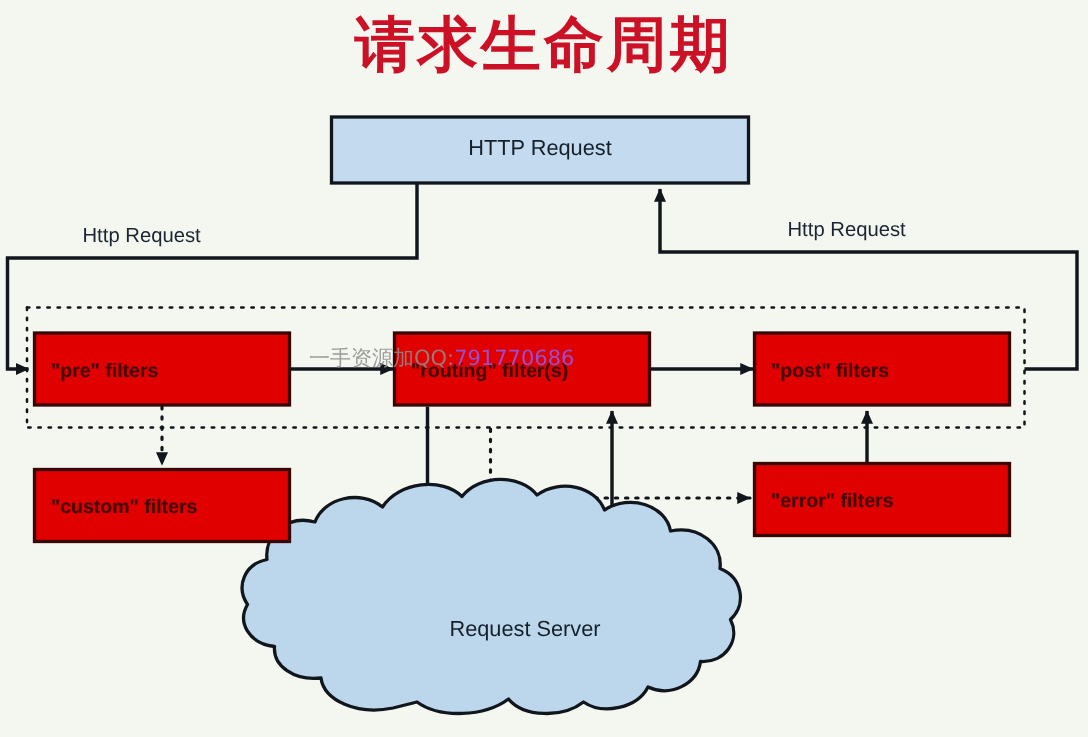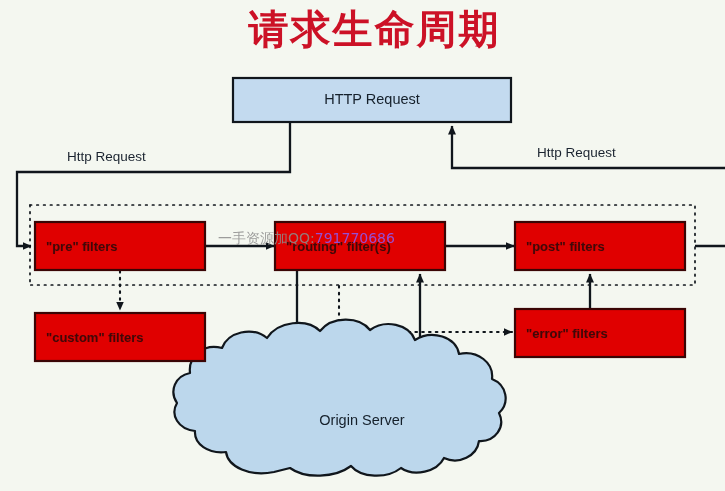--- a/index.html
+++ b/index.html
@@ -3,21 +3,21 @@
 <meta charset="utf-8">
 <style>
   html,body{margin:0;padding:0;}
   body{
     width:725px;height:491px;
     background:#f4f7f0;
     font-family:"Liberation Sans","DejaVu Sans",sans-serif;
     overflow:hidden;
     position:relative;
   }
-  #stage{position:absolute;left:12px;top:0;width:589px;height:491px;}
+  #stage{position:absolute;left:0;top:0;width:589px;height:491px;}
   svg#diagram{position:absolute;left:0;top:0;width:725px;height:491px;}
 
   .diag-title{
     position:absolute;left:0;top:2px;width:725px;
     text-align:center;
     font-size:40px;font-weight:bold;
     color:#cc1126;
     letter-spacing:2px;
     font-family:"DejaVu Sans","Liberation Sans",sans-serif;
   }
@@ -148,21 +148,21 @@
     <g>
       <rect x="23" y="313" width="170" height="48" fill="#e00000" stroke="#3a0505" stroke-width="2.2"></rect>
     </g>
     <g>
       <rect x="503" y="309" width="170" height="48" fill="#e00000" stroke="#3a0505" stroke-width="2.2"></rect>
     </g>
   </svg>
 
   <div class="node-label" style="left:221px;top:91px;width:278px;text-align:center;">HTTP Request</div>
 
-  <div class="node-label" style="left:250px;top:412px;width:200px;text-align:center;">Origin Server</div>
+  <div class="node-label" style="left:250px;top:412px;width:200px;text-align:center;">Request Server</div>
 
   <div class="node-label red-label" style="left:34px;top:239px;">"pre" filters</div>
 
   <div class="node-label red-label" style="left:274px;top:239px;">"routing" filter(s)</div>
 
   <div class="node-label red-label" style="left:514px;top:239px;">"post" filters</div>
 
   <div class="node-label red-label" style="left:34px;top:330px;">"custom" filters</div>
 
   <div class="node-label red-label" style="left:514px;top:326px;">"error" filters</div>

